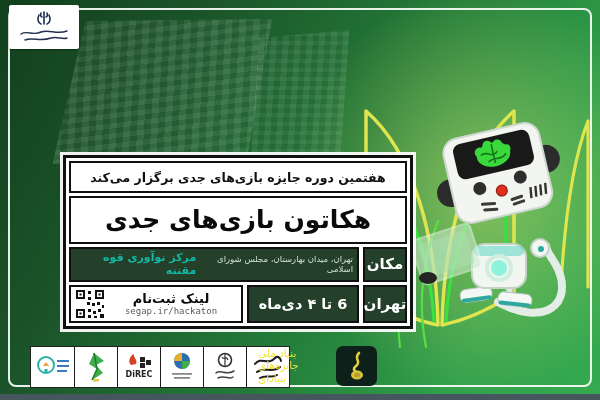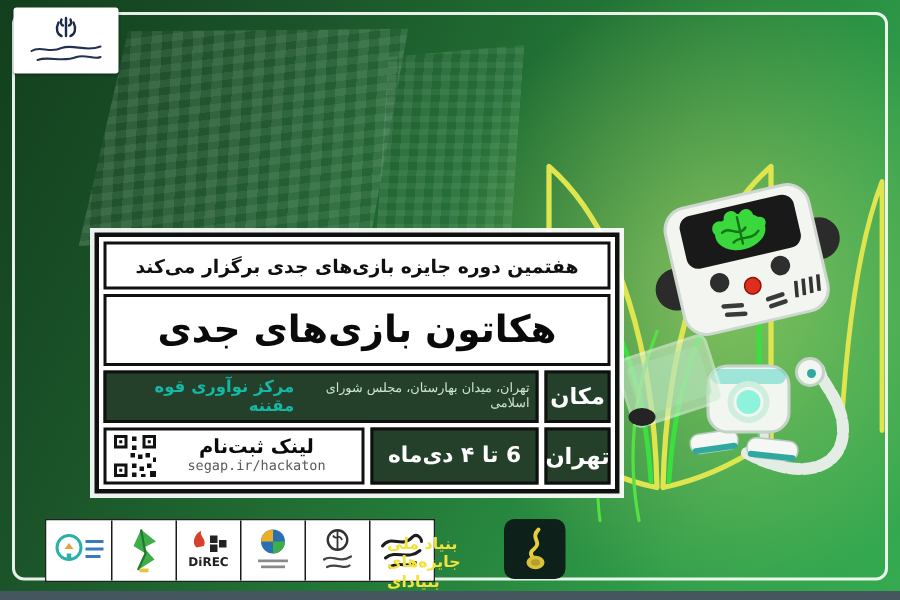--- a/index.html
+++ b/index.html
@@ -51,22 +51,22 @@
   .reg-cell{flex:1;background:#fff;gap:0;padding:2px 4px;}
   .reg-text{flex:1;display:flex;flex-direction:column;align-items:center;line-height:1.2;}
   .reg-title{font-size:13px;font-weight:bold;color:#0a0a0a;}
   .reg-url{font-size:9px;color:#5a5a5a;direction:ltr;font-family:"DejaVu Sans Mono","Liberation Mono",monospace;text-align:right;}
   
   .sponsors{left:30px;top:346px;height:40px;display:flex;background:#fff;border:1px solid #222;}
   .tile{width:43px;height:100%;border-left:1px solid #1a1a1a;box-sizing:border-box;background:#fff;
         display:flex;align-items:center;justify-content:center;text-align:center;}
   .tile:first-child{border-left:none;}
   
-  .found-text{left:258px;top:357px;width:74px;text-align:left;direction:rtl;color:#f2e23c;
-              font-size:10.5px;font-weight:bold;line-height:1.18;}
+  .found-text{left:258px;top:347px;width:74px;text-align:left;direction:rtl;color:#f2e23c;
+              font-size:10.5px;font-weight:normal;line-height:1.18;}
   .found-text div{text-align:left;}
   .found-logo{left:336px;top:346px;width:41px;height:40px;background:#0d2019;border-radius:7px;
               display:flex;align-items:center;justify-content:center;}
 </style>
 </head>
 <body>
 
 <div class="stage">
 
   <div class="abs building b1"></div>

